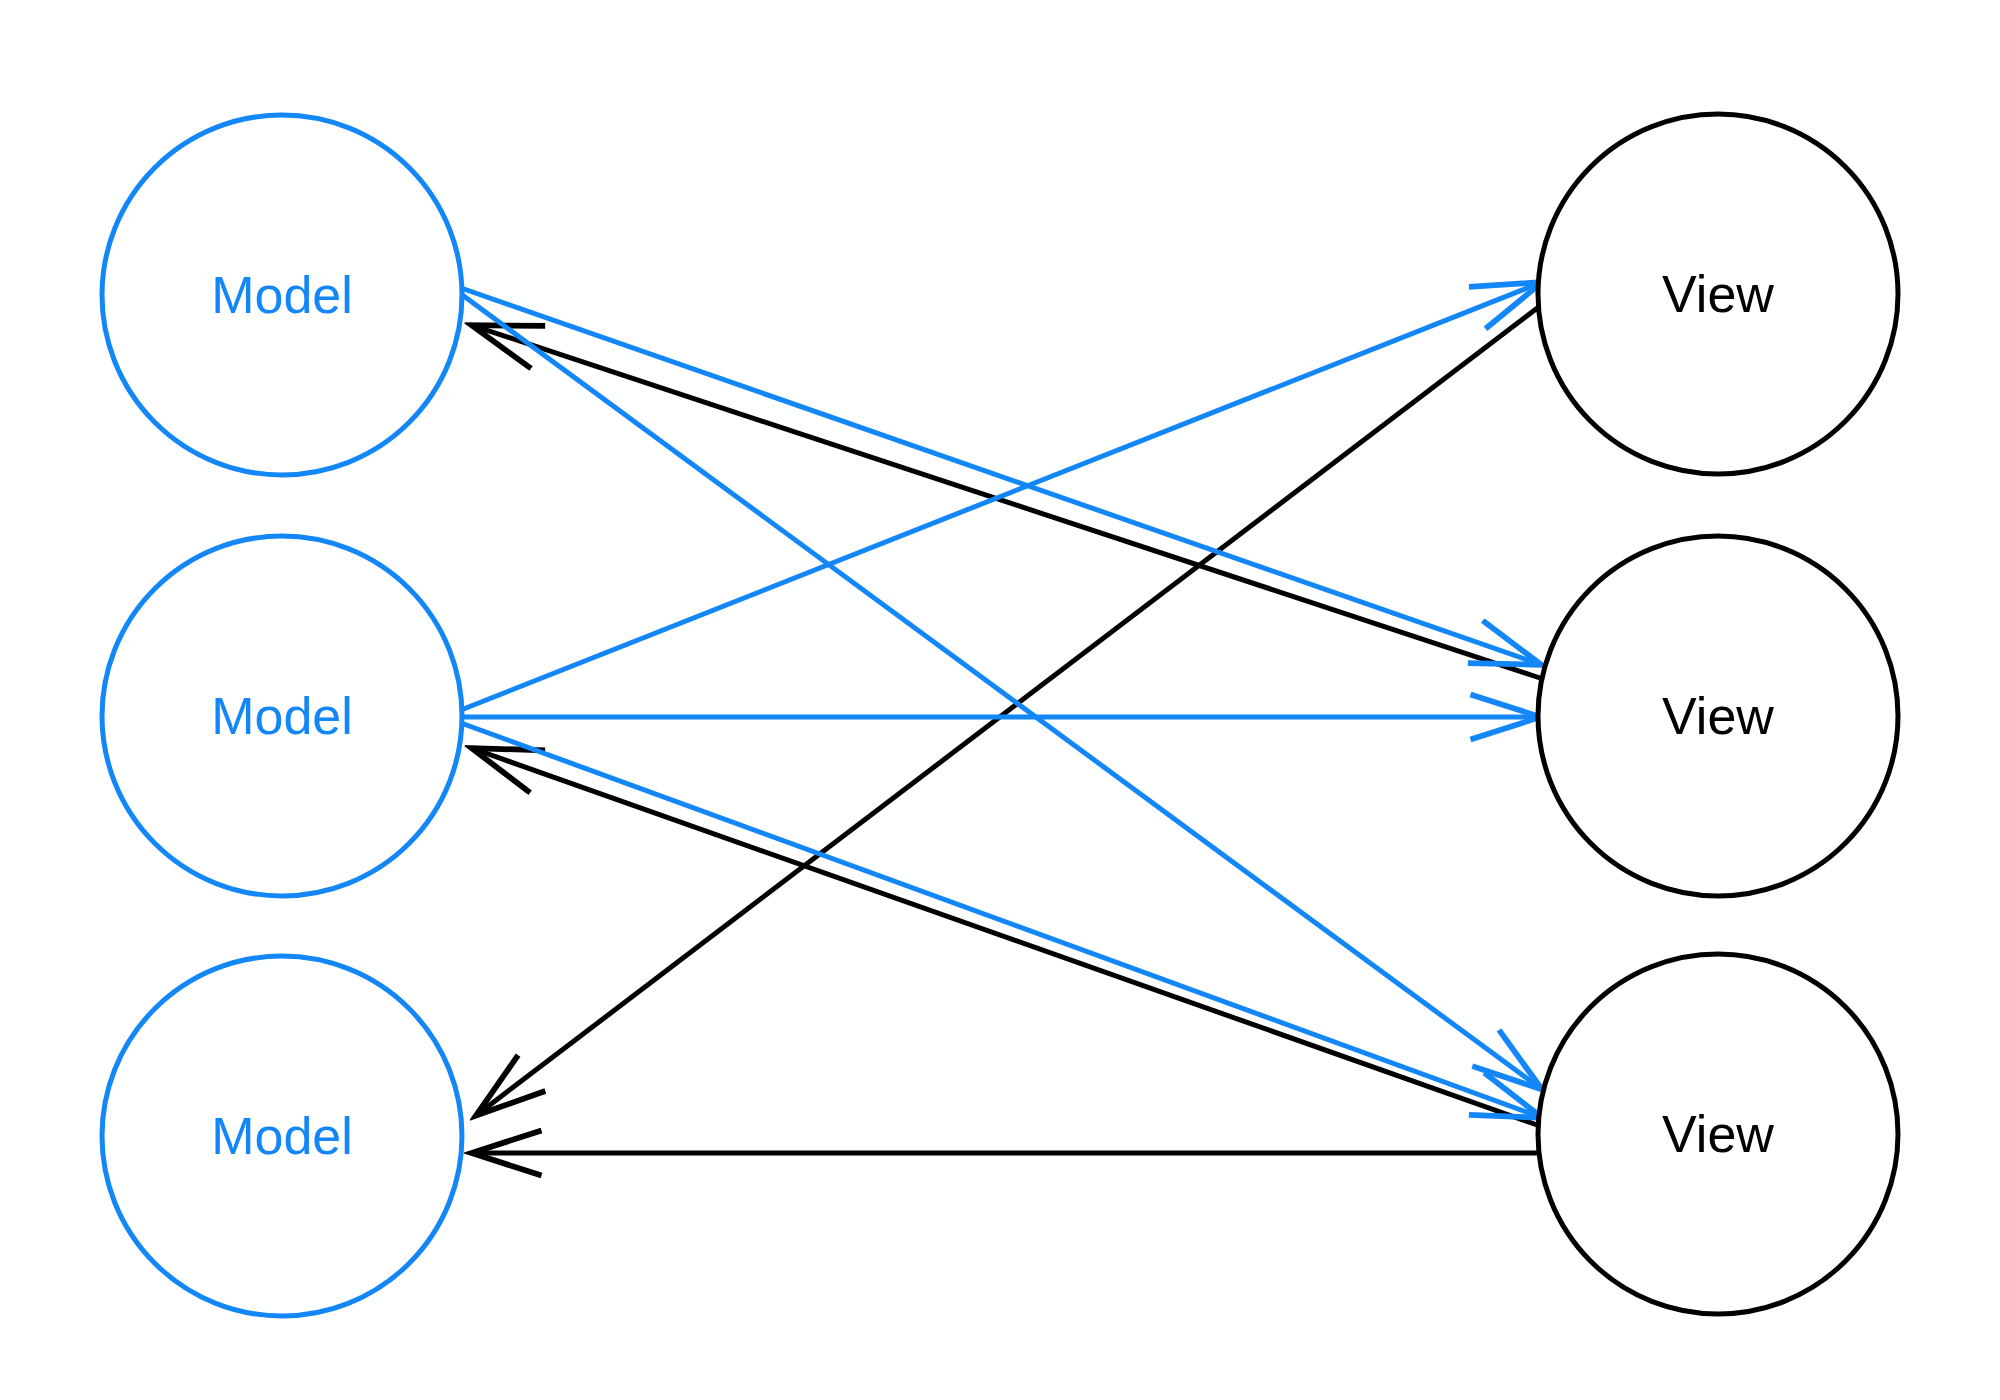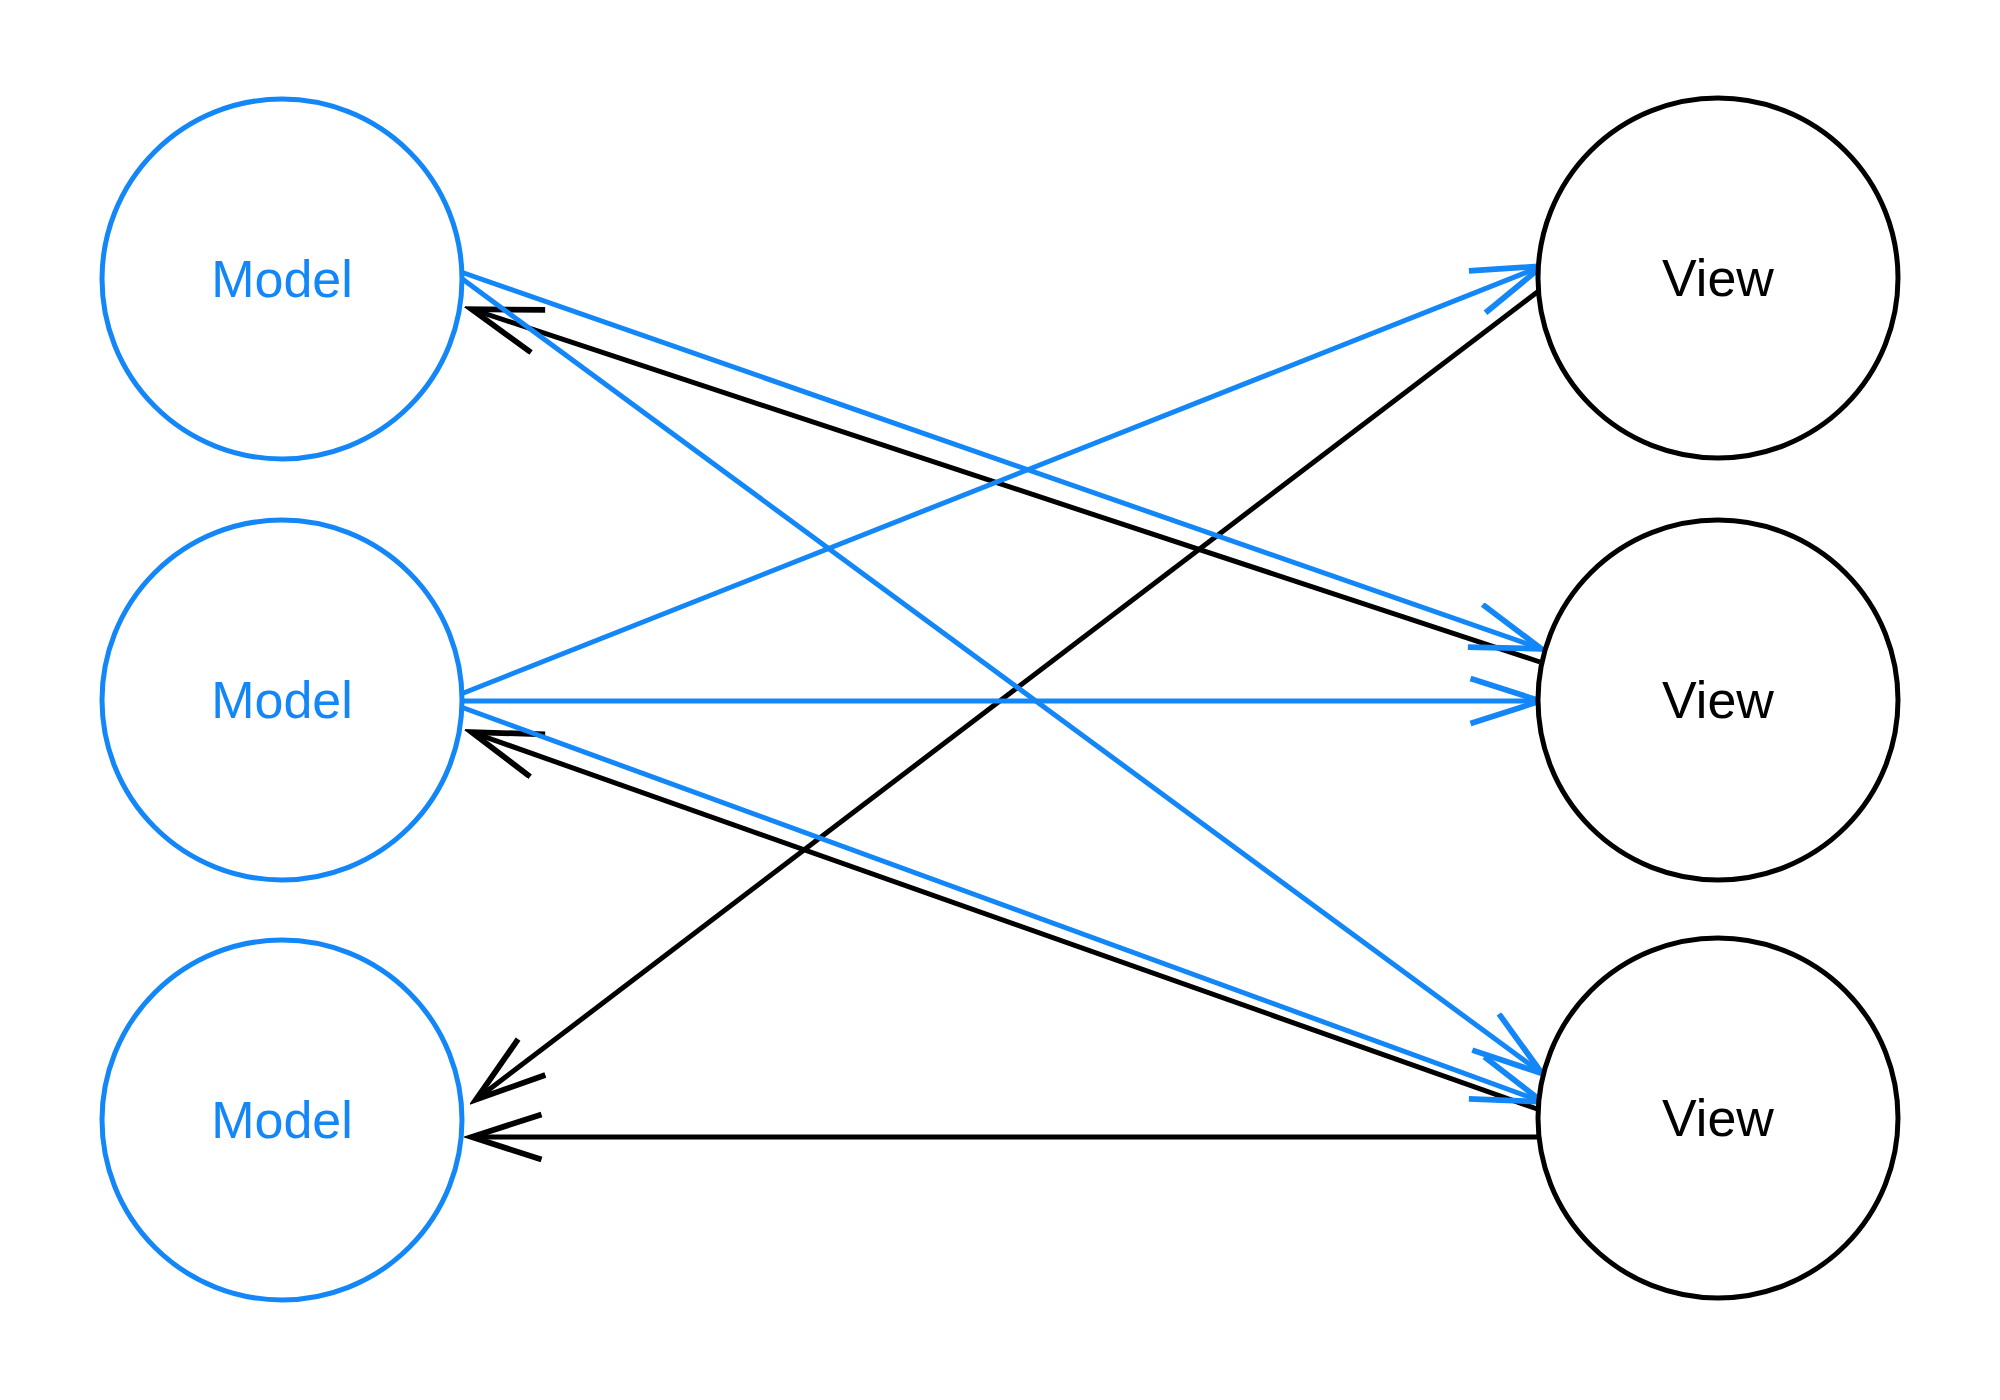--- a/index.html
+++ b/index.html
@@ -12,20 +12,21 @@
     width: 2000px;
     height: 1400px;
     font-family: "Liberation Sans", sans-serif;
     overflow: hidden;
   }
   #diagram-root {
     position: relative;
     width: 2000px;
     height: 1044px;
     background: #ffffff;
+    margin-top: 16px;
   }
   #diagram-svg {
     position: absolute;
     top: 0;
     left: 0;
     width: 2000px;
     height: 1400px;
     display: block;
   }
   .node-circle {

